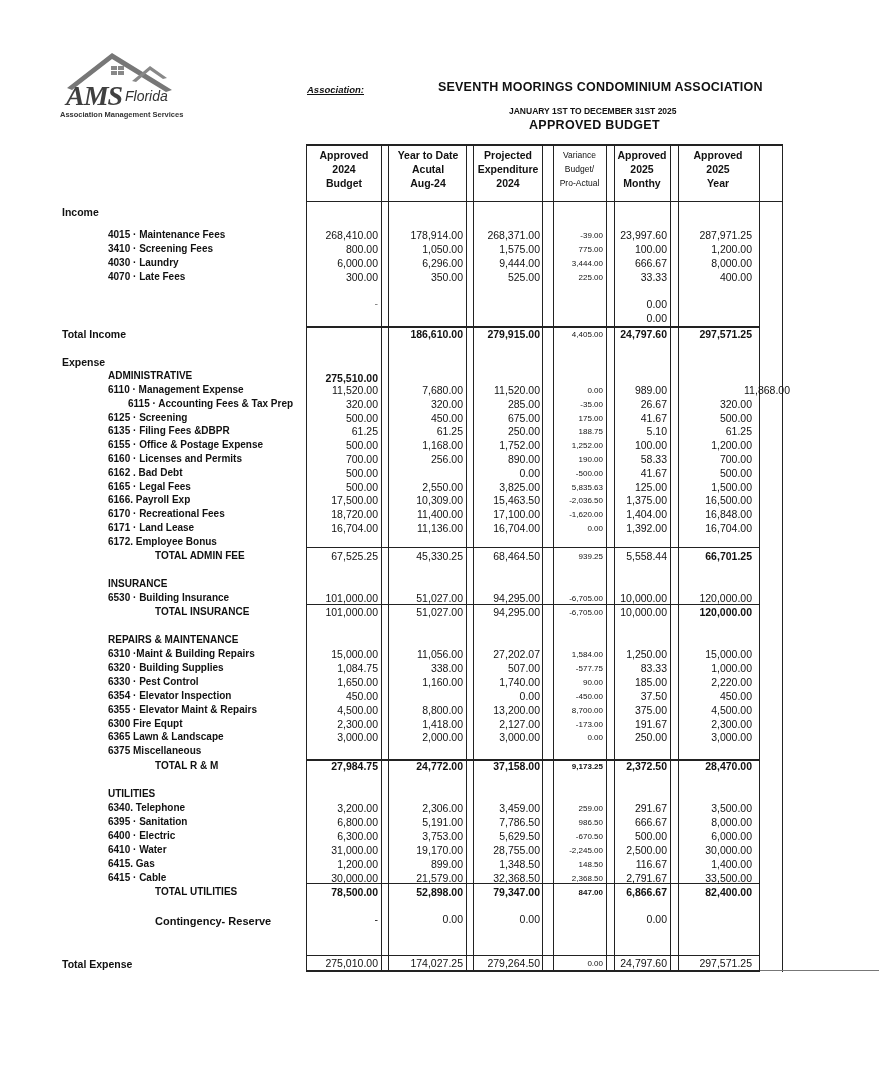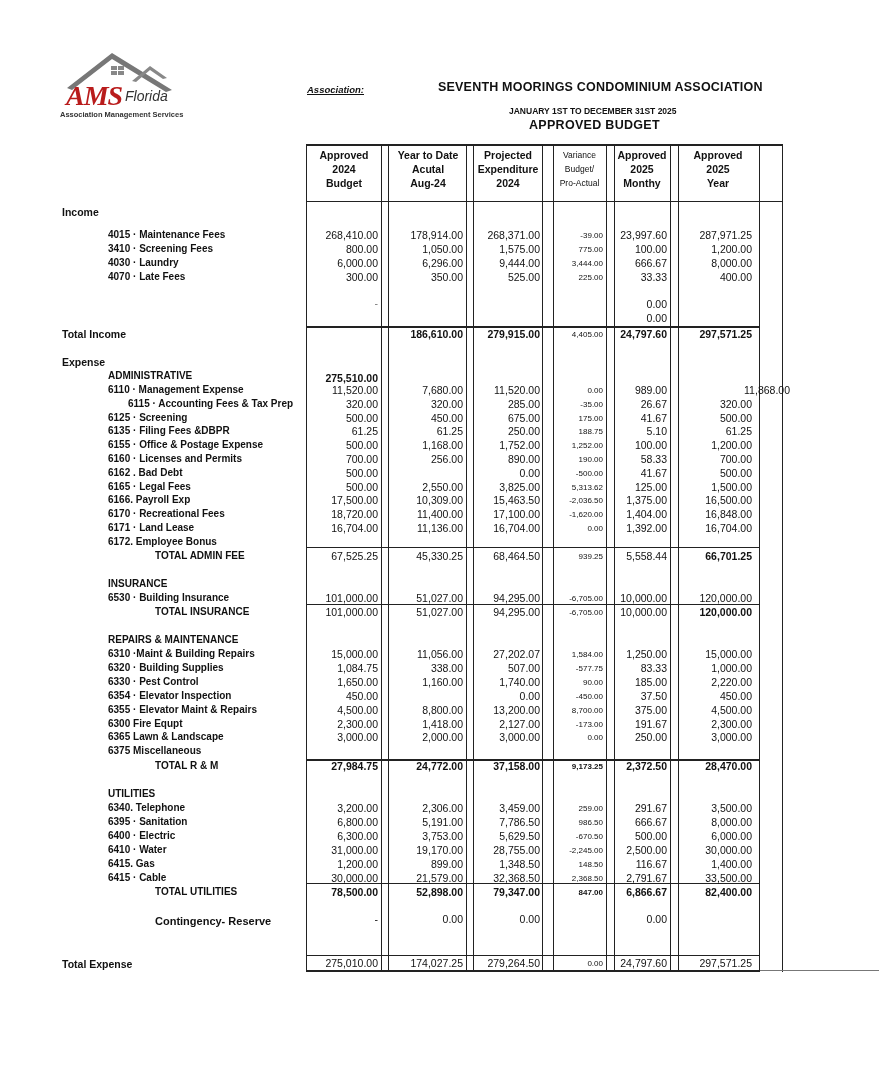--- a/index.html
+++ b/index.html
@@ -1,21 +1,21 @@
 <!DOCTYPE html>
 <html><head>
 <meta charset="utf-8">
 <style>
   html, body { margin:0; padding:0; background:#ffffff; }
   body { width:879px; height:1080px; position:relative; overflow:hidden;
          font-family:"Liberation Sans", sans-serif; color:#111; }
   .abs { position:absolute; }
   .logo { left:62px; top:48px; width:200px; height:75px; }
   .logo-ams { left:66px; top:80px; font-family:"Liberation Serif", serif; font-style:italic;
-              font-size:28px; font-weight:bold; color:#b91c1c; letter-spacing:-1px; }
+              font-size:28px; font-weight:bold; color:#404040; letter-spacing:-1px; }
   .logo-fl { left:125px; top:88px; font-style:italic; font-size:14px; color:#333; }
   .logo-sub { left:60px; top:110px; font-size:7.5px; font-weight:bold; color:#333; }
   .assoc-label { left:307px; top:84px; font-size:9.5px; font-weight:bold; font-style:italic; text-decoration:underline; }
   .assoc-name { left:438px; top:80px; font-size:12.5px; font-weight:bold; letter-spacing:0.2px; }
   .period { left:509px; top:106px; font-size:8.5px; font-weight:bold; }
   .budget-title { left:529px; top:118px; font-size:12.5px; font-weight:bold; letter-spacing:0.3px; }
 
   .vline { position:absolute; background:#222; width:1px; }
   .hline { position:absolute; background:#222; height:1px; }
   .hth { height:2px; }
@@ -202,21 +202,21 @@
     <div class="num" style="left: 298px; width: 80px; top: 466.8px;">500.00</div>
     <div class="num" style="left: 383px; width: 80px; top: 466.8px;"></div>
     <div class="num" style="left: 460px; width: 80px; top: 466.8px;">0.00</div>
     <div class="num v" style="left: 523px; width: 80px; top: 468.8px;">-500.00</div>
     <div class="num" style="left: 587px; width: 80px; top: 466.8px;">41.67</div>
     <div class="num" style="left: 672px; width: 80px; top: 466.8px;">500.00</div>
     <div class="lbl" style="left: 108px; top: 480.6px;">6165 · Legal Fees</div>
     <div class="num" style="left: 298px; width: 80px; top: 480.6px;">500.00</div>
     <div class="num" style="left: 383px; width: 80px; top: 480.6px;">2,550.00</div>
     <div class="num" style="left: 460px; width: 80px; top: 480.6px;">3,825.00</div>
-    <div class="num v" style="left: 523px; width: 80px; top: 482.6px;">5,313.62</div>
+    <div class="num v" style="left: 523px; width: 80px; top: 482.6px;">5,835.63</div>
     <div class="num" style="left: 587px; width: 80px; top: 480.6px;">125.00</div>
     <div class="num" style="left: 672px; width: 80px; top: 480.6px;">1,500.00</div>
     <div class="lbl" style="left: 108px; top: 494.4px;">6166. Payroll Exp</div>
     <div class="num" style="left: 298px; width: 80px; top: 494.4px;">17,500.00</div>
     <div class="num" style="left: 383px; width: 80px; top: 494.4px;">10,309.00</div>
     <div class="num" style="left: 460px; width: 80px; top: 494.4px;">15,463.50</div>
     <div class="num v" style="left: 523px; width: 80px; top: 496.4px;">-2,036.50</div>
     <div class="num" style="left: 587px; width: 80px; top: 494.4px;">1,375.00</div>
     <div class="num" style="left: 672px; width: 80px; top: 494.4px;">16,500.00</div>
     <div class="lbl" style="left: 108px; top: 508.2px;">6170 · Recreational Fees</div>

